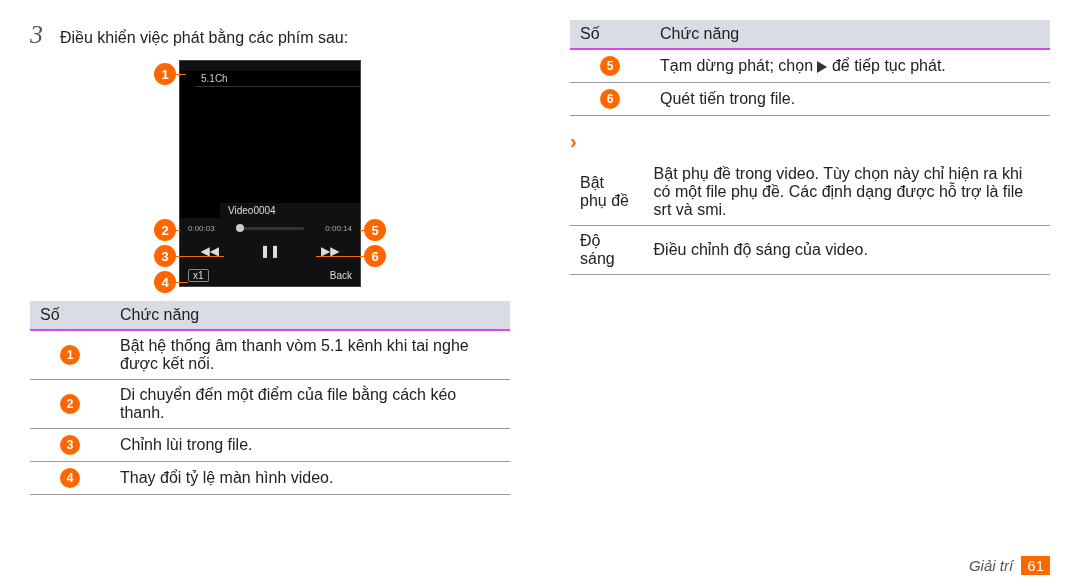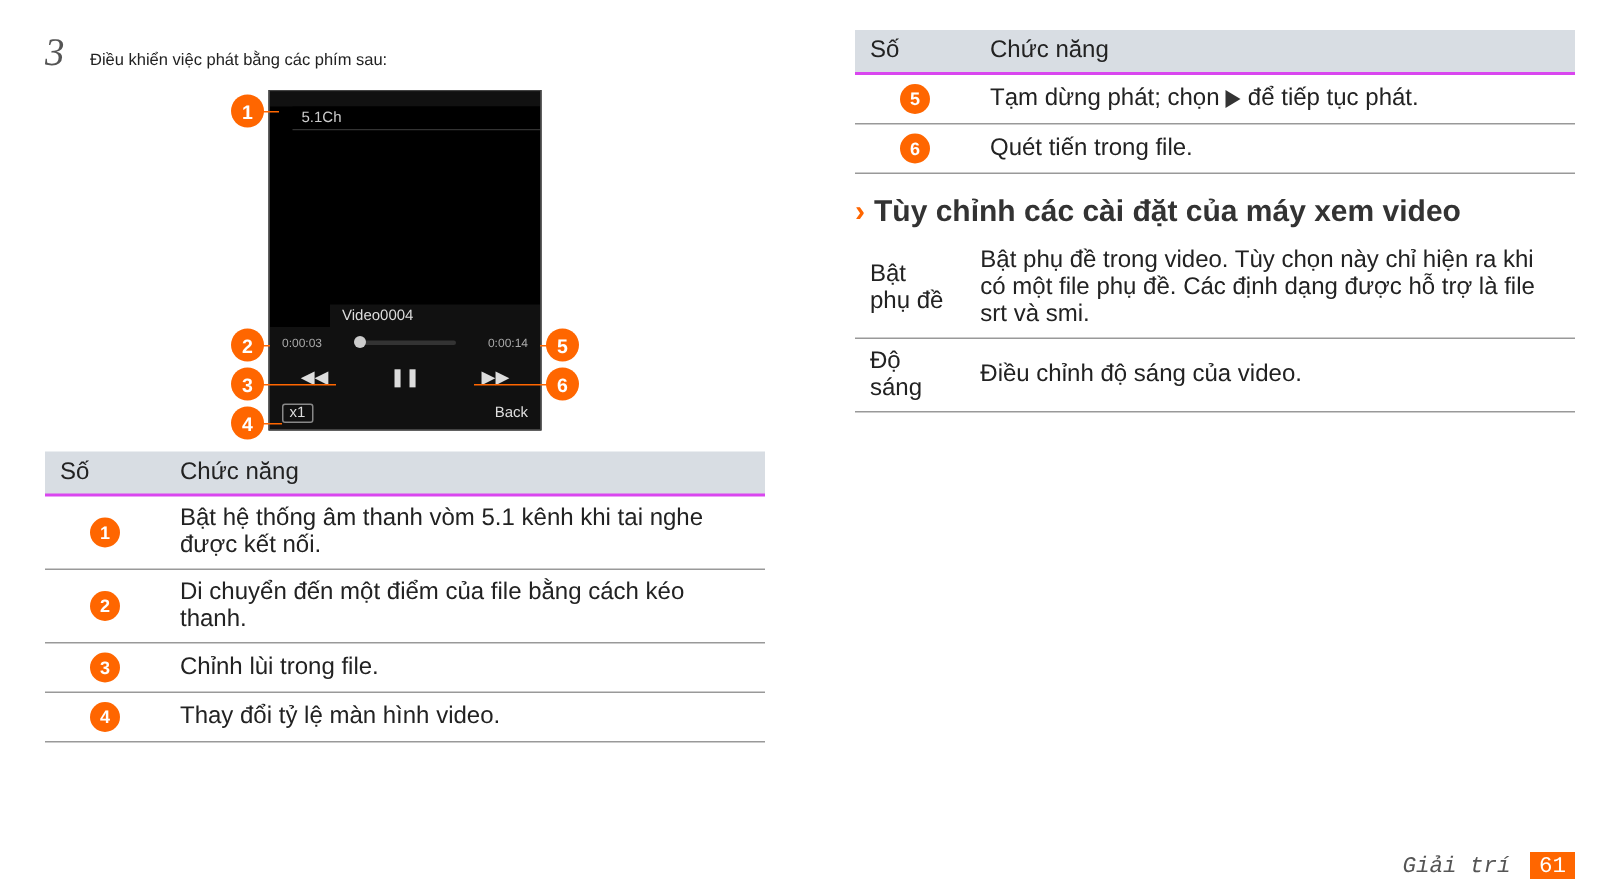--- a/index.html
+++ b/index.html
@@ -27,21 +27,21 @@
     margin-bottom: 10px;
   }
   .step-num {
     font-family: Georgia, serif;
     font-style: italic;
     font-size: 26px;
     color: #555;
     width: 30px;
   }
   .step-text {
-    font-size: 11px;
+    font-size: 16px;
     color: #222;
   }
   .phone-wrap {
     display: flex;
     justify-content: center;
     margin: 6px 0 14px 0;
   }
   .phone {
     width: 180px;
     background: #000;
@@ -203,24 +203,23 @@
     border-left:5px solid transparent;border-right:5px solid transparent;
     border-bottom:6px solid #fff;
   }
   .icon-play {
     display:inline-block;width:0;height:0;
     border-top:6px solid transparent;border-bottom:6px solid transparent;
     border-left:10px solid #333;vertical-align:middle;
   }
   .footer {
     position: absolute;
-    bottom: 0; right: 30px;
+    bottom: 12px; right: 30px;
     font-size: 15px;
     color: #555;
-    font-family: Liberation Mono, monospace;
   }
   .footer .pg {
     background: #f60;
     color: #fff;
     padding: 1px 6px;
     margin-left: 4px;
   }
   .footer .sec {
     font-style: italic;
   }
@@ -315,21 +314,20 @@
           </tr>
       <tr>
             <td class="numcell"><span class="bullet">6</span></td>
             <td>Quét tiến trong file.</td>
           </tr>
     </tbody>
       </table>
 
     <div class="section-head">
       <span class="chev">›</span>
-      <span class="section-title">Tùy chỉnh các cài đặt của máy xem video</span>
     </div>
 
 
     <table>
       <tbody>
       <tr>
             <td>Bật phụ đề</td>
             <td>Bật phụ đề trong video. Tùy chọn này chỉ hiện ra khi có một file phụ đề. Các định dạng được hỗ trợ là file srt và smi.</td>
           </tr>
       <tr>

